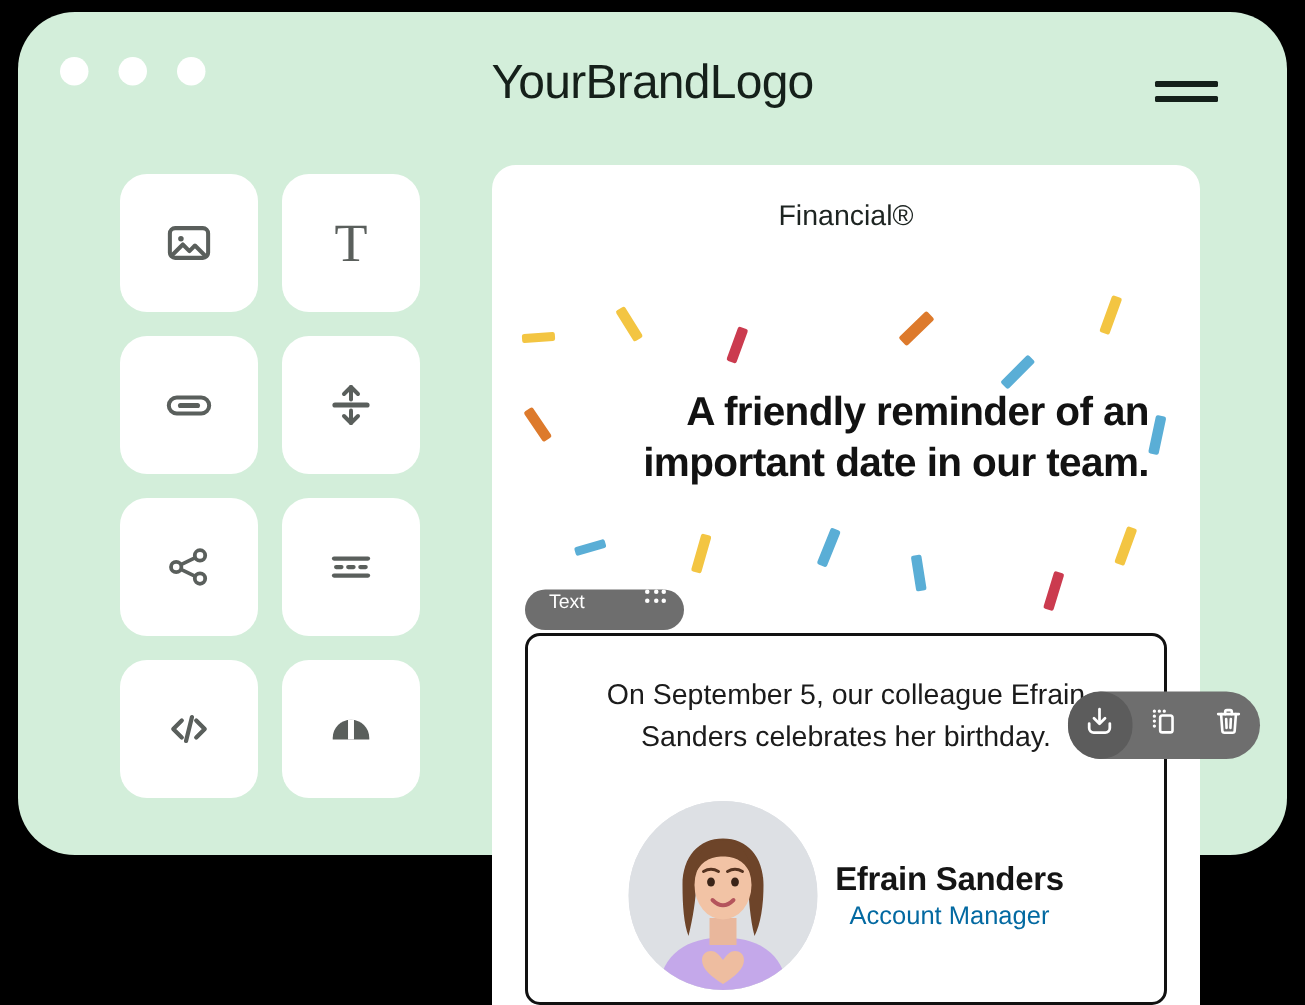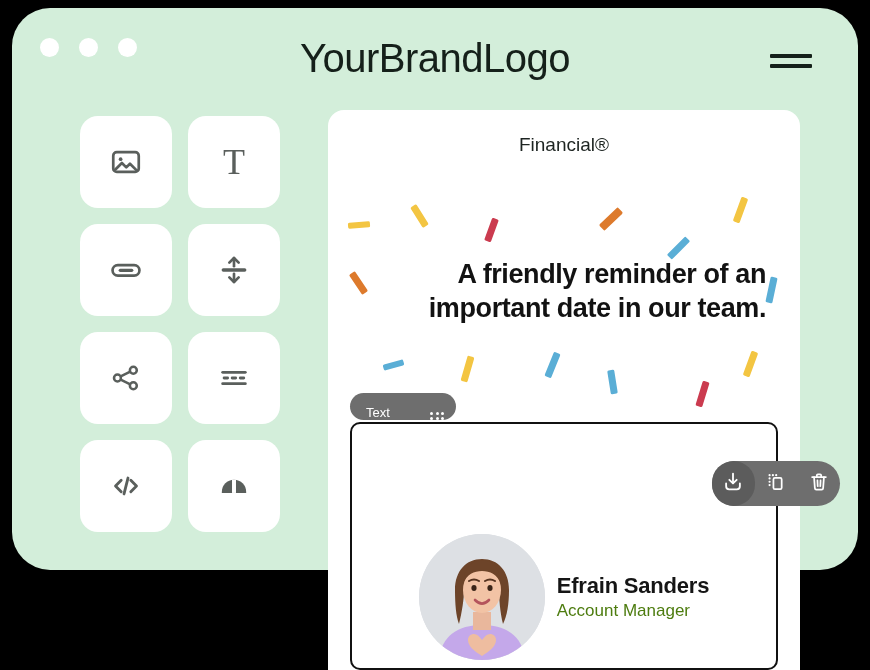--- a/index.html
+++ b/index.html
@@ -24,21 +24,21 @@
   .traffic-lights {
     position: absolute; left: 28px; top: 30px;
     display: flex; gap: 20px; align-items: center;
   }
   .dot { width: 19px; height: 19px; border-radius: 50%; background: #ffffff; }
 
   
   .brand-title {
     position: absolute; left: 0; top: 28px; width: 846px;
     text-align: center;
-    font-size: 40px; font-weight: 400; letter-spacing: -0.5px;
+    font-size: 32px; font-weight: 400; letter-spacing: -0.5px;
     color: #15201a;
   }
 
   
   .hamburger {
     position: absolute; right: 46px; top: 42px;
     width: 42px; height: 22px;
     display: flex; flex-direction: column; justify-content: space-between;
     padding: 4px 0;
   }
@@ -78,21 +78,21 @@
 
   
   .confetti { position: absolute; inset: 0; pointer-events: none; }
   .c { position: absolute; border-radius: 1.5px; }
 
   
   .text-badge {
     position: absolute; left: 22px; top: 283px;
     height: 27px; min-width: 106px;
     background: #6e6e6e; border-radius: 14px;
-    display: flex; align-items: flex-end; justify-content: space-between;
+    display: flex; align-items: flex-start; justify-content: space-between;
     padding: 0 12px 0 16px; gap: 12px;
     cursor: grab;
   }
   .text-badge .lbl { color: #ffffff; font-size: 13px; }
   .dotgrid { display: grid; grid-template-columns: repeat(3, 3px); grid-template-rows: repeat(2, 3px); gap: 2.5px; }
   .dotgrid i { width: 3px; height: 3px; background: #ffffff; border-radius: 50%; display: block; }
 
   .selected-block {
     position: absolute; left: 22px; top: 312px;
     width: 428px; height: 248px;
@@ -107,21 +107,21 @@
   .person {
     position: absolute; top: 110px; left: 0; width: 100%;
     display: flex; align-items: center; justify-content: center; gap: 12px;
   }
   .avatar {
     width: 126px; height: 126px; border-radius: 50%;
     background: #dcdfe3; overflow: hidden; position: relative; flex: none;
   }
   .avatar svg { position: absolute; inset: 0; }
   .person-meta .pname { font-size: 22px; font-weight: 700; color: #151515; letter-spacing: -0.2px; }
-  .person-meta .prole { font-size: 17px; color: #4d7c0f; margin-top: 2px; }
+  .person-meta .prole { font-size: 17px; color: #0369a1; margin-top: 2px; text-align: center; }
 
   
   .action-bar {
     position: absolute; left: 712px; top: 461px;
     width: 128px; height: 45px;
     background: #6e6e6e; border-radius: 23px;
     display: flex; align-items: center;
     z-index: 20;
   }
   .action-btn {
@@ -263,20 +263,21 @@
         <i></i>
           <i></i>
           <i></i>
           <i></i>
           <i></i>
           <i></i>
       </span>
     </div>
 
     <div class="selected-block">
+      <div class="body-copy">On September 5, our colleague Efrain Sanders celebrates her birthday.</div>
 
       <div class="person">
         <div class="avatar">
           <svg viewBox="0 0 126 126" width="126" height="126">
             <rect width="126" height="126" fill="#dde0e4"></rect>
 
             <path d="M20 126c2-24 19-35 43-35s41 11 43 35z" fill="#c4a8ea"></path>
 
             <path d="M54 78h18v18H54z" fill="#e9b79c"></path>
 

